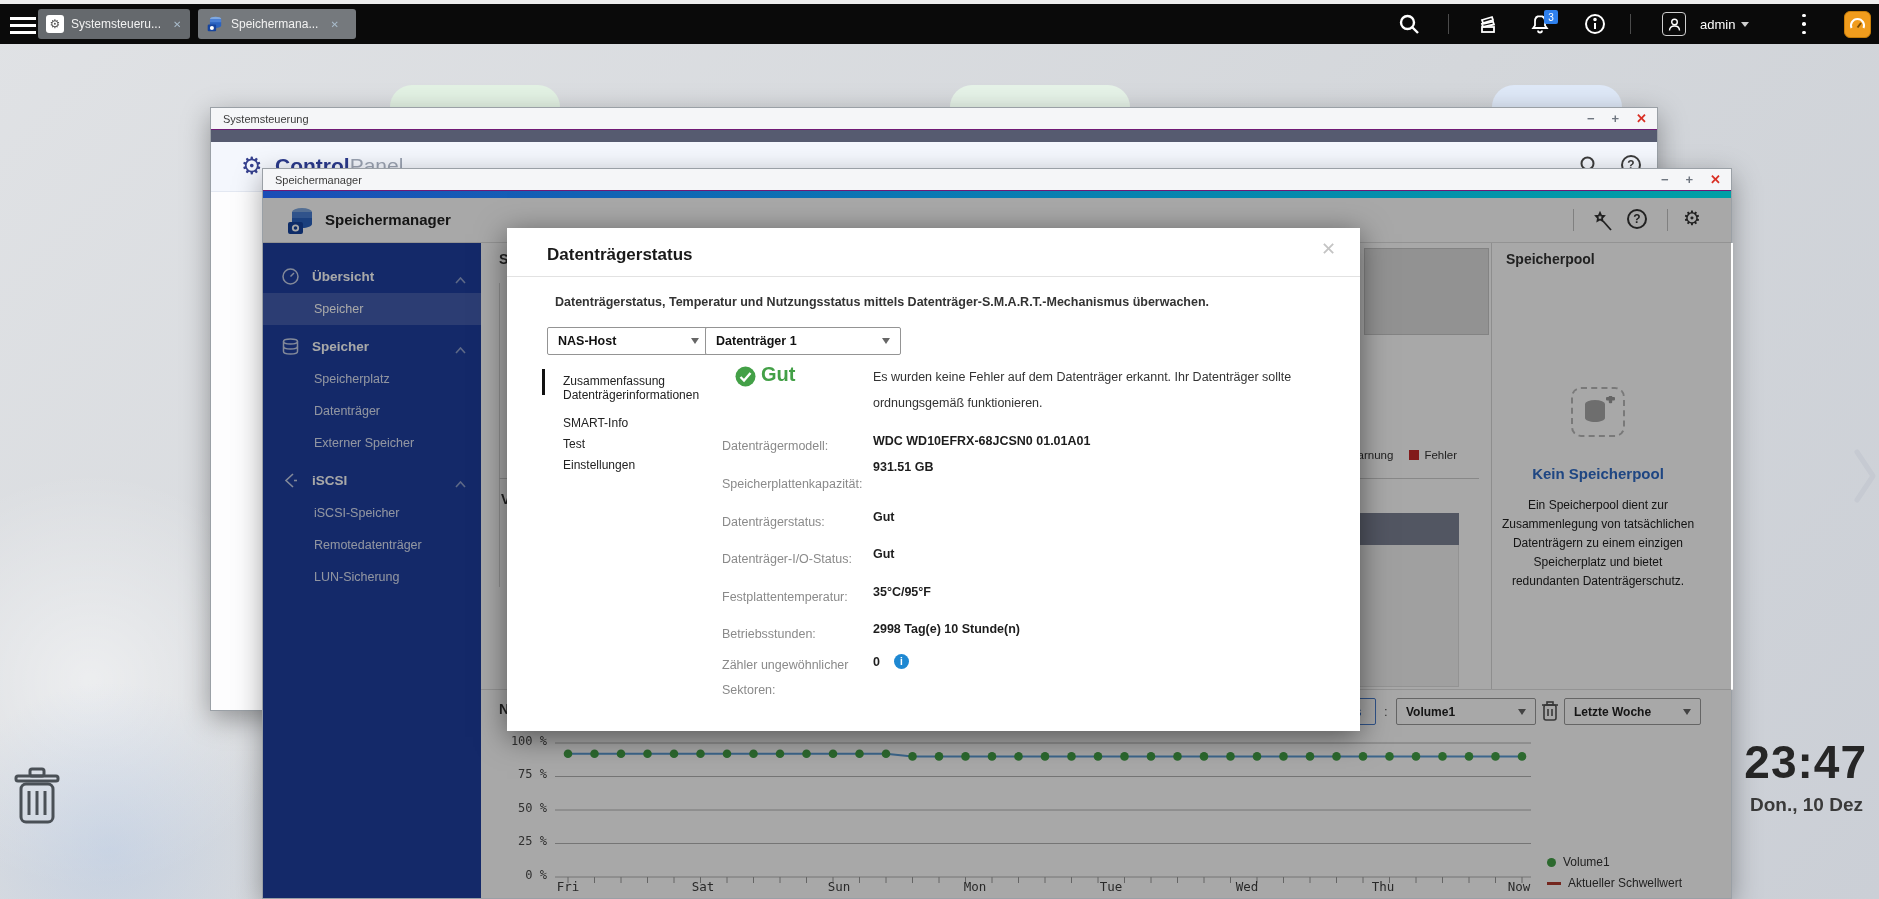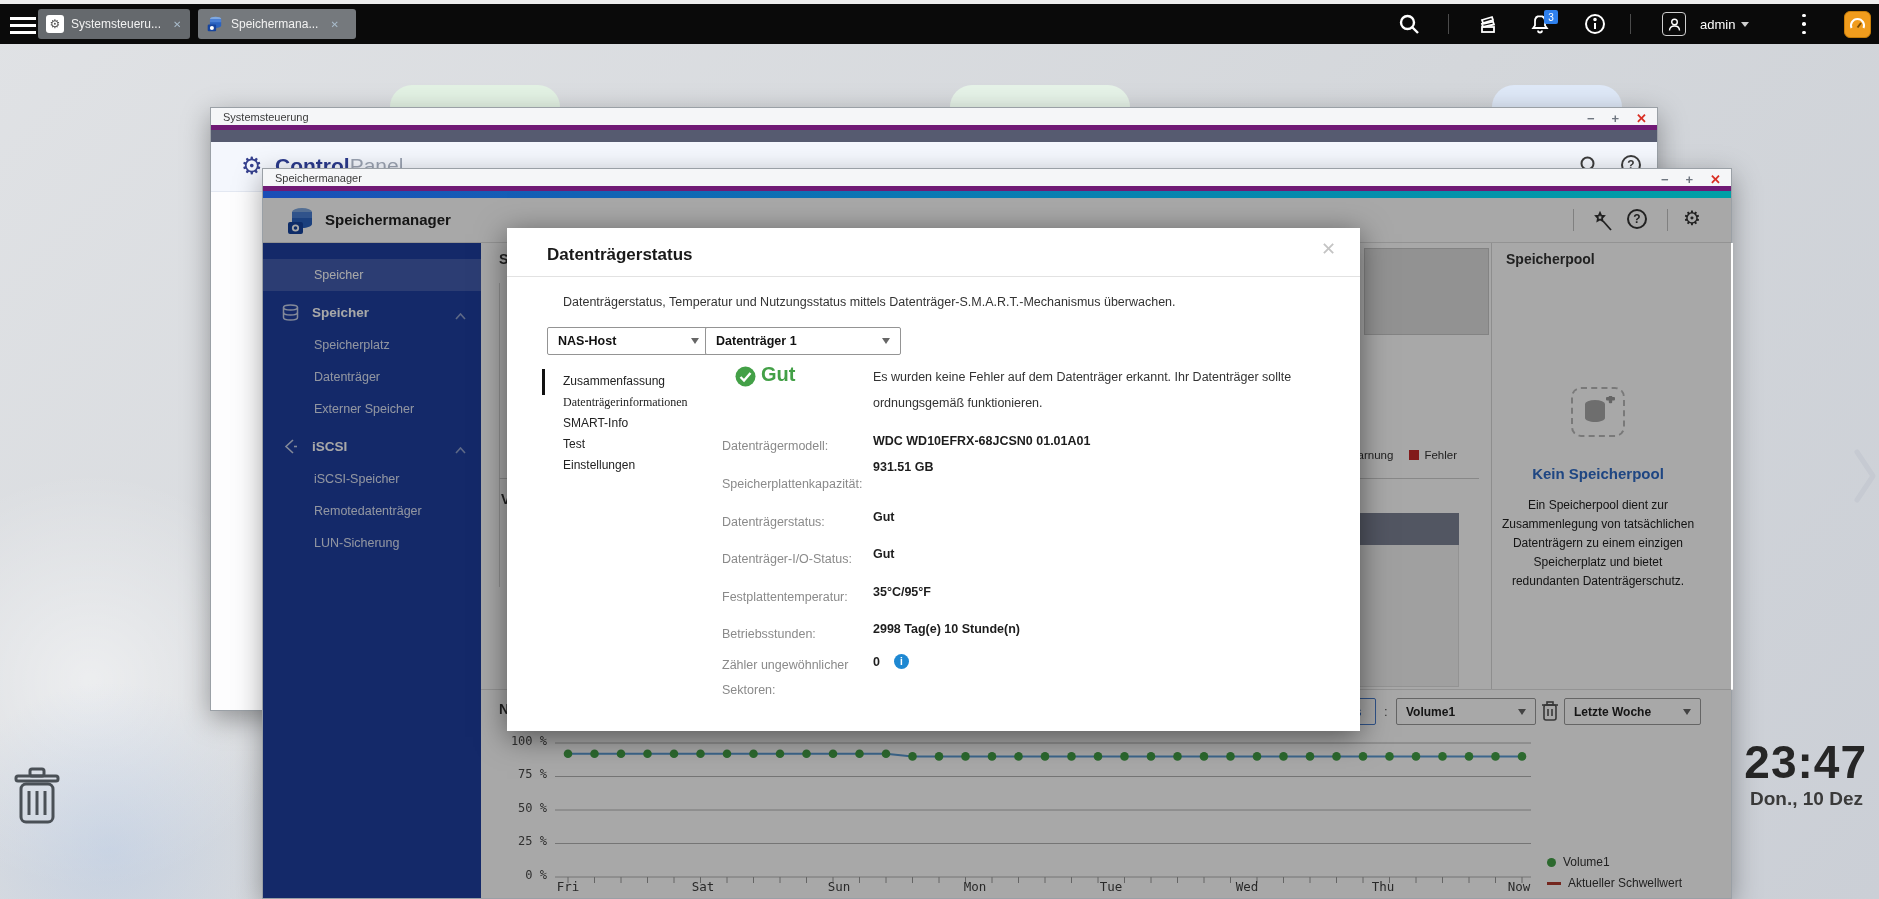--- a/index.html
+++ b/index.html
@@ -5,21 +5,21 @@
   * { margin:0; padding:0; box-sizing:border-box; }
   body { font-family:"Liberation Sans", sans-serif; background:#888; }
   .screen { position:relative; width:1879px; height:899px; overflow:hidden;
             background:linear-gradient(135deg,#e0e2e5 0%,#d4d7db 55%,#cbcfd6 100%); }
 
   
   .blob { position:absolute; border-radius:50%; pointer-events:none; }
   .pill { position:absolute; height:46px; border-radius:22px; }
   .desk-clock { position:absolute; right:12px; top:736px; text-align:right; color:#262626;font-weight:bold; }
   .desk-time { font-size:46px; letter-spacing:1px; line-height:52px; }
-  .desk-date { font-size:19px; color:#3a3a3a; padding-right:4px;}
+  .desk-date { font-size:19px; color:#3a3a3a; margin-top:6px; padding-right:4px;}
   .desk-chevron { position:absolute; left:1852px; top:448px; }
   .trash { position:absolute; left:10px; top:766px; }
 
   
   .top-strip { position:absolute; left:0; top:0; width:1879px; height:4px; background:#ededed; z-index:60; }
   .topbar { position:absolute; left:0; top:4px; width:1879px; height:40px; background:#0a0a0a; z-index:60; }
   .hamburger { position:absolute; left:10px; top:9px; width:28px; height:22px; cursor:pointer; }
   .hamburger span { display:block; width:26px; height:3px; background:#fff; margin:4px 0; }
   .tb-tab { position:absolute; top:5px; height:30px; border-radius:3px; display:flex; align-items:center;
             padding:0 8px; color:#f2f2f2; font-size:12px; gap:7px; cursor:pointer;}
@@ -35,21 +35,21 @@
   .tb-admin { color:#fff; font-size:13px; display:flex; align-items:center; gap:6px; }
   .caret-down { width:0; height:0; border-left:4px solid transparent; border-right:4px solid transparent;
                 border-top:5px solid #cfcfcf; display:inline-block; }
   .kebab span { display:block; width:3.5px; height:3.5px; background:#fff; border-radius:50%; margin:2.5px 0; }
   .orange-gauge { width:27px; height:27px; border-radius:6px; background:#f09c1d; border:1px solid #c87d08;
                   display:flex; align-items:center; justify-content:center; }
 
   
   .win { position:absolute; background:#fff; border:1px solid #9aa0a6; box-shadow:0 8px 26px rgba(0,0,0,.35); }
   .win-titlebar { position:absolute; left:0; top:0; right:0; height:24px; background:#f5f6f8;
-                  border-bottom:7px solid #701a75; display:flex; align-items:center; }
+                  border-bottom:3px solid #701a75; display:flex; align-items:center; }
   .win-title { font-size:11px; color:#3c3c3c; padding-left:12px; }
   .win-controls { position:absolute; right:10px; top:0; height:22px; display:flex; align-items:center; gap:17px; }
   .wc { font-size:13px; font-weight:700; color:#6f7680; cursor:pointer; line-height:22px;}
   .wc.close { color:#d93025; }
 
   
   .cp-menuband { position:absolute; left:0; top:22px; right:0; height:12px; background:#565b70; }
   .cp-header { position:absolute; left:0; top:34px; right:0; height:50px; background:#f4f7fd; border-bottom:1px solid #e3e8f2;}
   .cp-gear { position:absolute; left:30px; top:10px; font-size:24px; color:#36418f; }
   .cp-brand { position:absolute; left:64px; top:12px; font-size:21px; }
@@ -116,21 +116,21 @@
   .pool-text { margin-top:14px; font-size:12px; line-height:19px; color:#222; }
 
   .sm-overlay { position:absolute; left:0; top:29px; right:0; bottom:0; background:rgba(0,0,0,.34); z-index:5; }
 
   
   .dialog { position:absolute; left:507px; top:228px; width:853px; height:503px; background:#fff; z-index:40;
             box-shadow:0 6px 28px rgba(0,0,0,.5); }
   .dlg-title { position:absolute; left:40px; top:17px; font-size:17px; font-weight:700; color:#1a1a1a; }
   .dlg-close { position:absolute; right:24px; top:10px; font-size:18px; color:#c4c4c4; cursor:pointer; }
   .dlg-hr { position:absolute; left:0; top:48px; width:100%; height:1px; background:#e2e2e2; }
-  .dlg-desc { position:absolute; left:56px; top:67px; font-size:12.5px; color:#333; }
+  .dlg-desc { position:absolute; left:48px; top:67px; font-size:12.5px; color:#333;font-weight:bold; }
   .dlg-select { position:absolute; top:99px; height:28px; border:1px solid #949494; border-radius:2px; background:#fff;
                 display:flex; align-items:center; justify-content:space-between; padding:0 10px;
                 font-size:12.5px; font-weight:600; color:#111; cursor:pointer; }
   .dlg-menu-bar { position:absolute; left:35px; top:141px; width:3px; height:26px; background:#111; }
   .dlg-menu-item { position:absolute; left:56px; font-size:12px; color:#222; cursor:pointer; white-space:nowrap; }
   .dlg-status-icon { position:absolute; left:228px; top:138px; }
   .dlg-status-text { position:absolute; left:254px; top:135px; font-size:20px; font-weight:600; color:#43a047; }
   .dlg-para { position:absolute; left:366px; top:136px; width:478px; font-size:12.5px; line-height:26px; color:#333; }
   .dlg-label { position:absolute; left:215px; width:148px; font-size:12.5px; color:#8a8a8a; line-height:25px; }
   .dlg-value { position:absolute; left:366px; font-size:12.5px; font-weight:700; color:#1d1d1d;
@@ -232,20 +232,34 @@
       <span class="sm-hicon" style="left:1364px; width:20px; height:20px; border:2px solid #333; border-radius:50%; display:flex; align-items:center; justify-content:center; font-size:12px; font-weight:700;">
         <span>?</span>
       </span>
       <span class="sm-hdivider" style="left:1404px;"></span>
       <span class="sm-hicon" style="left:1420px; font-size:20px; top:8px;">⚙</span>
     </div>
 
     <div class="sm-body">
 
       <div class="sm-sidebar">
+        <div class="side-sec">
+          <span class="sec-icon">
+            <svg width="19" height="19" viewBox="0 0 19 19" fill="none" stroke="#c7d0e8" stroke-width="1.5">
+              <circle cx="9.5" cy="9.5" r="7.5"></circle>
+                <line x1="9.5" y1="9.5" x2="13" y2="6"></line>
+            </svg>
+          </span>
+          <span>Übersicht</span>
+          <span class="side-chev">
+            <svg width="11" height="7" viewBox="0 0 11 7" fill="none" stroke="#8fa0cc" stroke-width="1.6">
+                <polyline points="1,6 5.5,1 10,6"></polyline>
+              </svg>
+          </span>
+        </div>
         <div class="side-sub selected">
           <span>Speicher</span>
         </div>
         <div class="grp-gap"></div>
         <div class="side-sec">
           <span class="sec-icon">
             <svg width="19" height="19" viewBox="0 0 19 19" fill="none" stroke="#c7d0e8" stroke-width="1.5">
               <ellipse cx="9.5" cy="4.5" rx="7" ry="2.5"></ellipse>
               <path d="M2.5 4.5 v5 c0 1.4 3.1 2.5 7 2.5 s7 -1.1 7 -2.5 v-5"></path>
               <path d="M2.5 9.5 v5 c0 1.4 3.1 2.5 7 2.5 s7 -1.1 7 -2.5 v-5"></path>
@@ -484,21 +498,21 @@
       <span>NAS-Host</span>
       <span class="sel-caret"></span>
     </div>
     <div class="dlg-select" style="left:198px; width:196px;">
       <span>Datenträger 1</span>
       <span class="sel-caret"></span>
     </div>
 
     <div class="dlg-menu-bar"></div>
     <span class="dlg-menu-item" style="top:146px;">Zusammenfassung</span>
-    <span class="dlg-menu-item" style="top:167px;font-family:Liberation Serif, serif;">Datenträgerinformationen</span>
+    <span class="dlg-menu-item" style="top:160px;">Datenträgerinformationen</span>
     <span class="dlg-menu-item" style="top:188px;">SMART-Info</span>
     <span class="dlg-menu-item" style="top:209px;">Test</span>
     <span class="dlg-menu-item" style="top:230px;">Einstellungen</span>
 
     <span class="dlg-status-icon">
       <svg width="21" height="21" viewBox="0 0 21 21">
         <circle cx="10.5" cy="10.5" r="10" fill="#43a047"></circle>
         <polyline points="5.5,11 9,14.5 15.5,7" fill="none" stroke="#fff" stroke-width="2.4"></polyline>
       </svg>
     </span>

